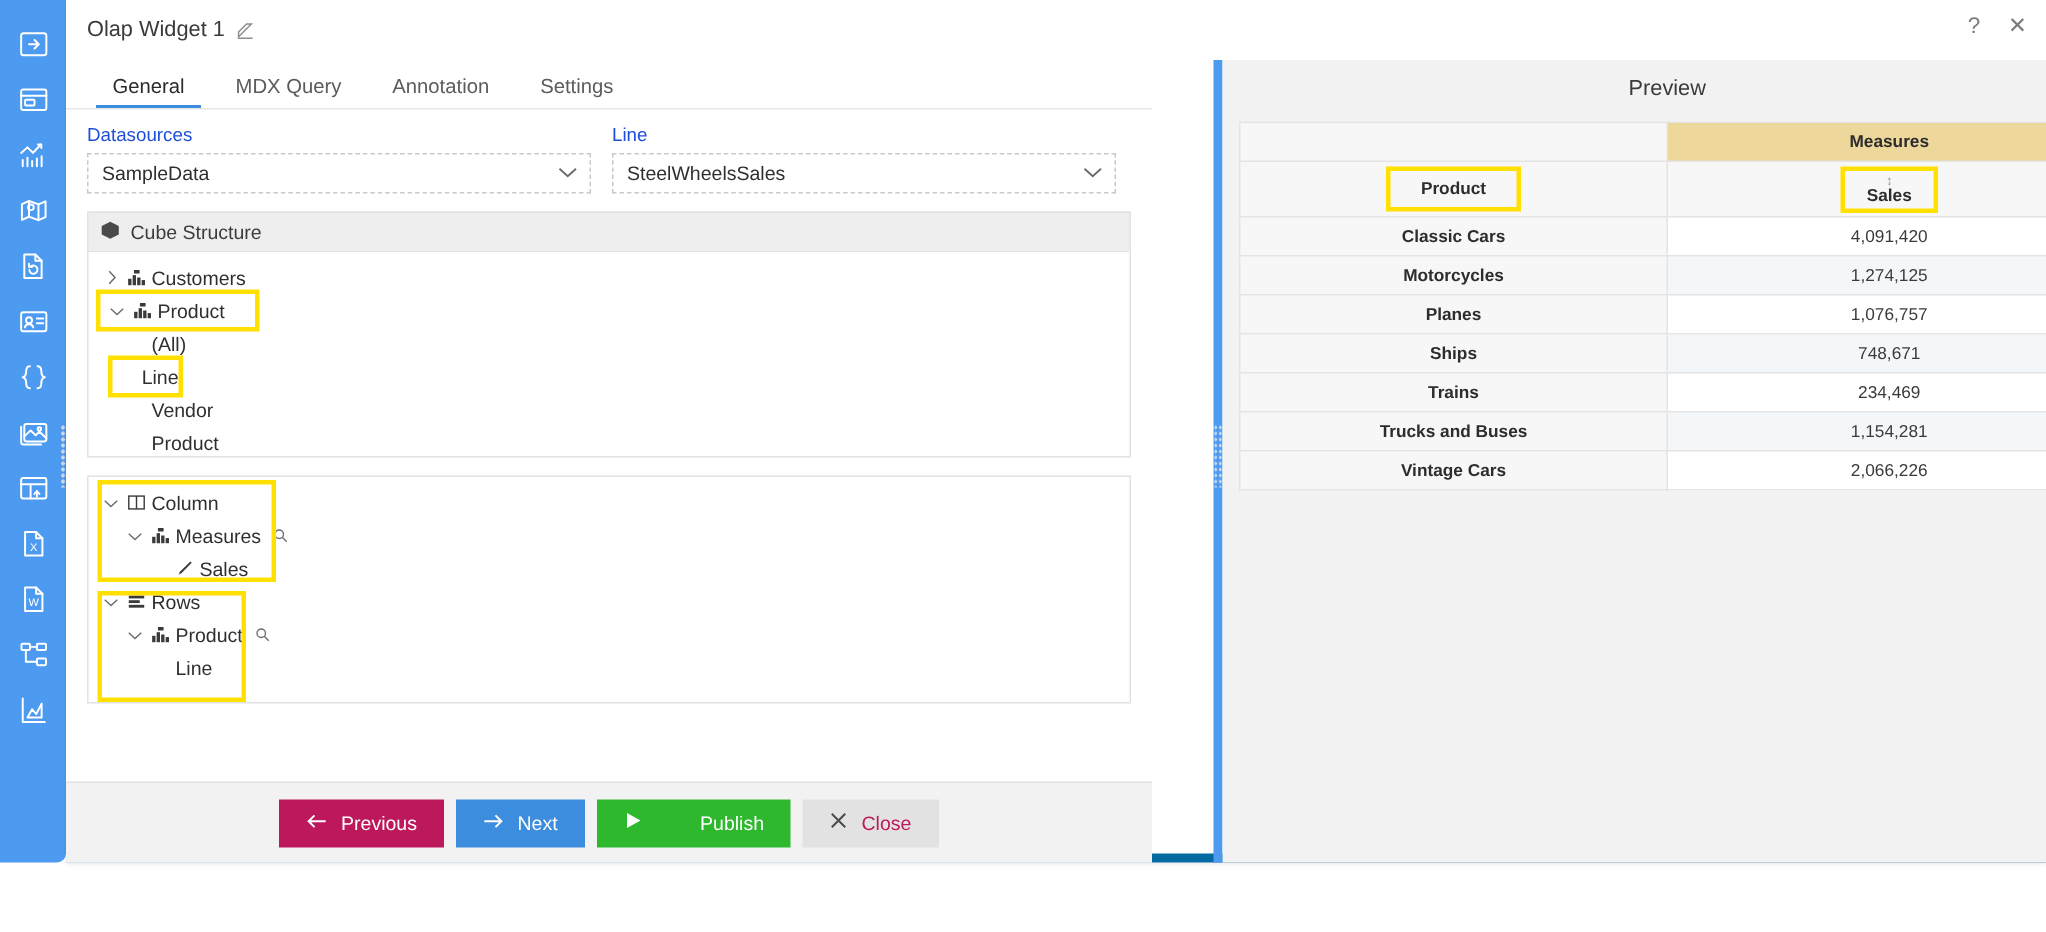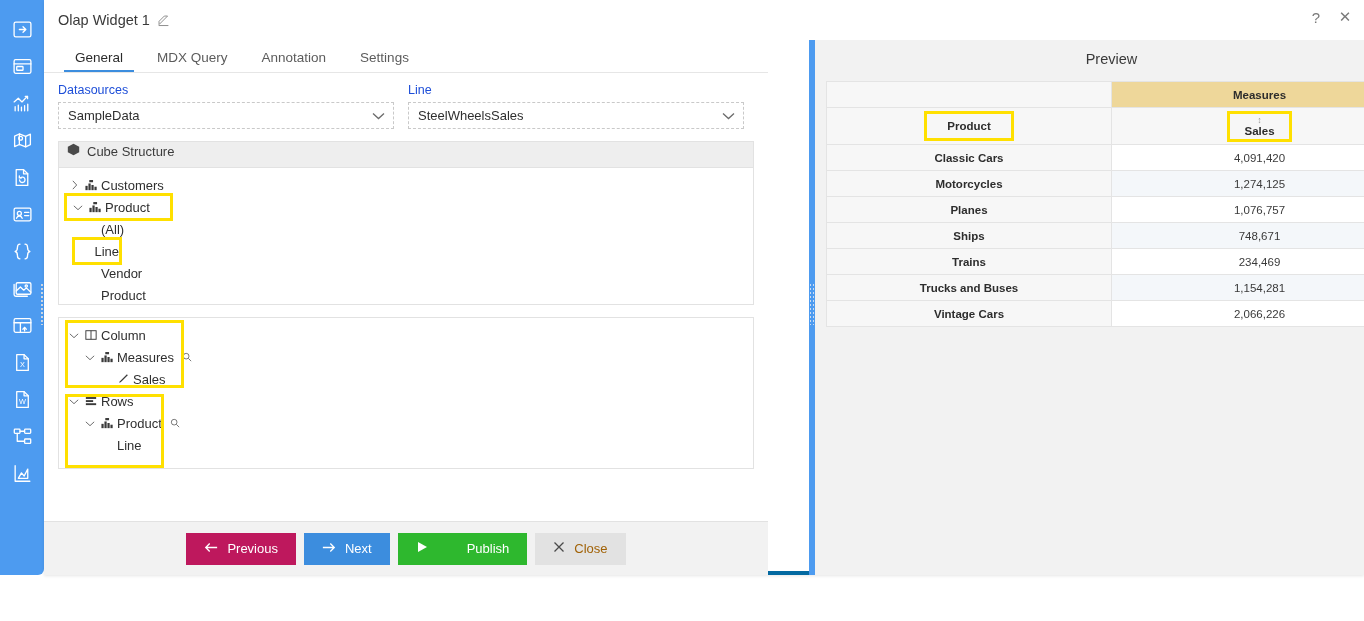--- a/index.html
+++ b/index.html
@@ -30,21 +30,21 @@
     width: 9px; height: 42px;
     background-image: radial-gradient(#cfd8e3 38%, transparent 40%);
     background-size: 4px 4px;
     cursor: col-resize;
   }
 
   
   .dialog {
     position: absolute; left: 44px; top: 0; width: 1320px; height: 575px;
     background: #ffffff;
-    border-bottom: 4px solid #0369a1;
+    border-bottom: 6px solid #0369a1;
     box-shadow: 0 1px 3px rgba(0,0,0,.10);
   }
   .titlebar {
     position: relative; height: 40px;
     display: flex; align-items: center;
     padding-left: 14px;
   }
   .title-text { font-size: 14.5px; color: #3a3a3a; }
   .title-edit { margin-left: 7px; color: #8d8d8d; display:flex; align-items:center; cursor:pointer; }
   .win-ctrls { position: absolute; right: 10px; top: 8px; display: flex; gap: 11px; align-items: center; }
@@ -74,22 +74,22 @@
   .select-box {
     height: 27px; border: 1px dashed #c9c9c9; background:#fff;
     display:flex; align-items:center; justify-content:space-between;
     padding: 0 8px 0 9px; font-size: 13px; color: #2f2f2f; cursor: pointer;
   }
   .chev { color:#6b6b6b; font-size: 11px; }
 
   
   .panel { margin: 12px 14px 0 14px; }
   .panel-head {
-    background: #eeeeee; height: 26px; display:flex; align-items:flex-end;
-    padding: 8px 8px; gap: 7px; font-size: 13px; color: #3c3c3c;
+    background: #eeeeee; height: 26px; display:flex; align-items:center;
+    padding: 0 8px; gap: 7px; font-size: 13px; color: #3c3c3c;
     border: 1px solid #e2e2e2; border-bottom: none; position:relative;
   }
   .panel-head .trash { position:absolute; right: 9px; top: 5px; color:#9a9a9a; cursor:pointer; }
   .panel-body {
     border: 1px solid #e2e2e2; background: #fff; overflow: hidden; position: relative;
   }
   .tree-body-cube { height: 138px; padding: 6px 0 0 0; }
   .tree-body-pivot { height: 152px; padding: 6px 0 0 0; }
 
   .tnode { display:flex; align-items:center; height: 22px; font-size: 13px; color:#2f2f2f;
@@ -105,21 +105,21 @@
   .footer {
     position:absolute; left:0; bottom:0; width:724px; height: 54px;
     background: #f2f2f2; border-top: 1px solid #e2e2e2;
     display:flex; align-items:center; justify-content:center; gap: 8px;
   }
   .btn { height: 32px; display:flex; align-items:center; gap: 9px;
          padding: 0 18px; font-size: 13px; color:#fff; cursor:pointer; border:none; }
   .btn-prev { background:#be185d; }
   .btn-next { background:#3c8dde; }
   .btn-pub  { background:#2eb82e;gap:39px; }
-  .btn-close{ background:#e2e2e2; color:#a16207;align-items:center; }
+  .btn-close{ background:#e2e2e2; color:#be185d;align-items:center; }
 
   
   .splitter {
     position:absolute; left: 765px; top: 40px; width: 6px; height: 535px;
     background: #4d9bf0; cursor: col-resize;
   }
   .splitter-grip {
     position:absolute; left: 765px; top: 283px; width: 6px; height: 42px;
     background-image: radial-gradient(#cbdcf2 38%, transparent 40%);
     background-size: 3px 4px; cursor: col-resize;

